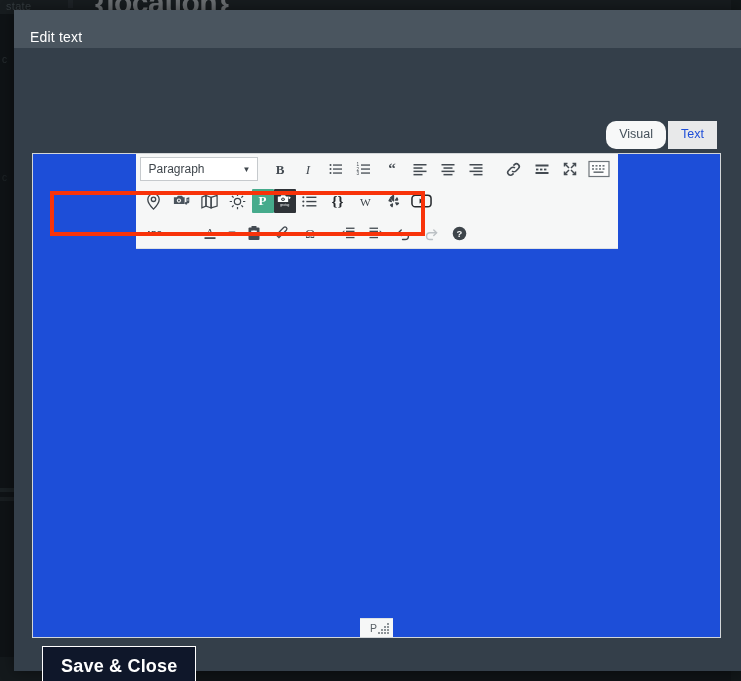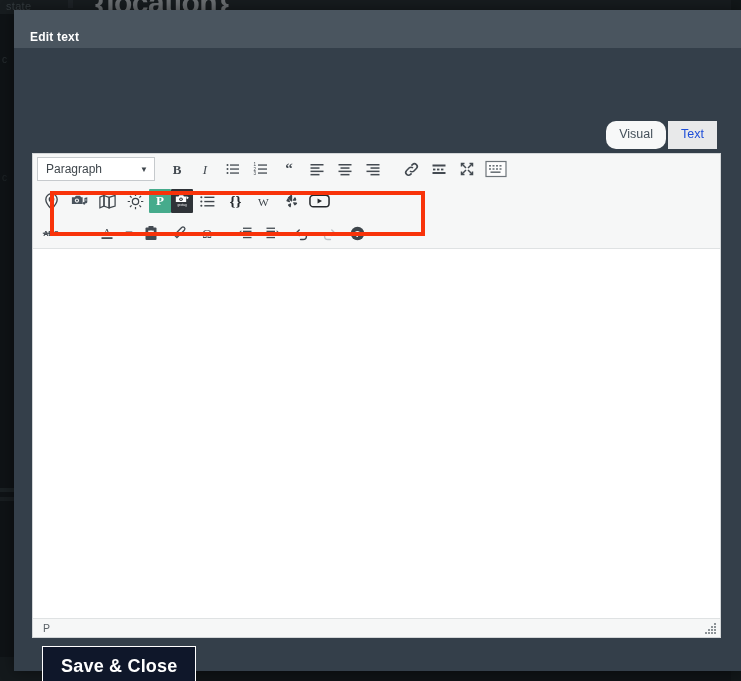--- a/index.html
+++ b/index.html
@@ -66,21 +66,21 @@
     display: flex; flex-direction: column;
     box-shadow: 0 0 14px rgba(0,0,0,.45);
   }
   .modal-header {
     height: 38px; min-height: 38px;
     background: #4a555f;
     display: flex; align-items: center;
     padding: 0 0 0 16px;
   }
   .modal-title {
-    color: #ffffff; font-size: 12px; font-weight: bold; letter-spacing: .2px; margin-top: 16px;
+    color: #ffffff; font-size: 14px; font-weight: normal; letter-spacing: .2px; margin-top: 16px;
   }
   .modal-body {
     flex: 1; position: relative; padding: 0;
   }
 
   
   .tabs {
     position: absolute; right: 24px; top: 73px;
     display: flex; align-items: flex-end; gap: 2px;
   }
@@ -89,23 +89,23 @@
     padding: 7px 13px 8px 13px;
     background: #e8e9ea; cursor: pointer;
     line-height: 1;
   }
   .tab.active { background: #f7f8f8; color: #44505a; border-radius: 10px; }
 
   
   .editor {
     position: absolute; left: 18px; top: 105px;
     width: 689px; height: 485px;
-    background: #84cc16;
+    background: #1d4ed8;
     border: 1px solid #d3d6d8;
-    display: flex; flex-direction: column;
+    display: flex; flex-direction: column; align-items: center;
   }
   .toolbar {
     background: #f6f7f7;
     border-bottom: 1px solid #dfe2e3;
     padding: 0;
   }
   .tb-row {
     display: flex; align-items: center;
     padding: 3px 4px;
     min-height: 30px;

